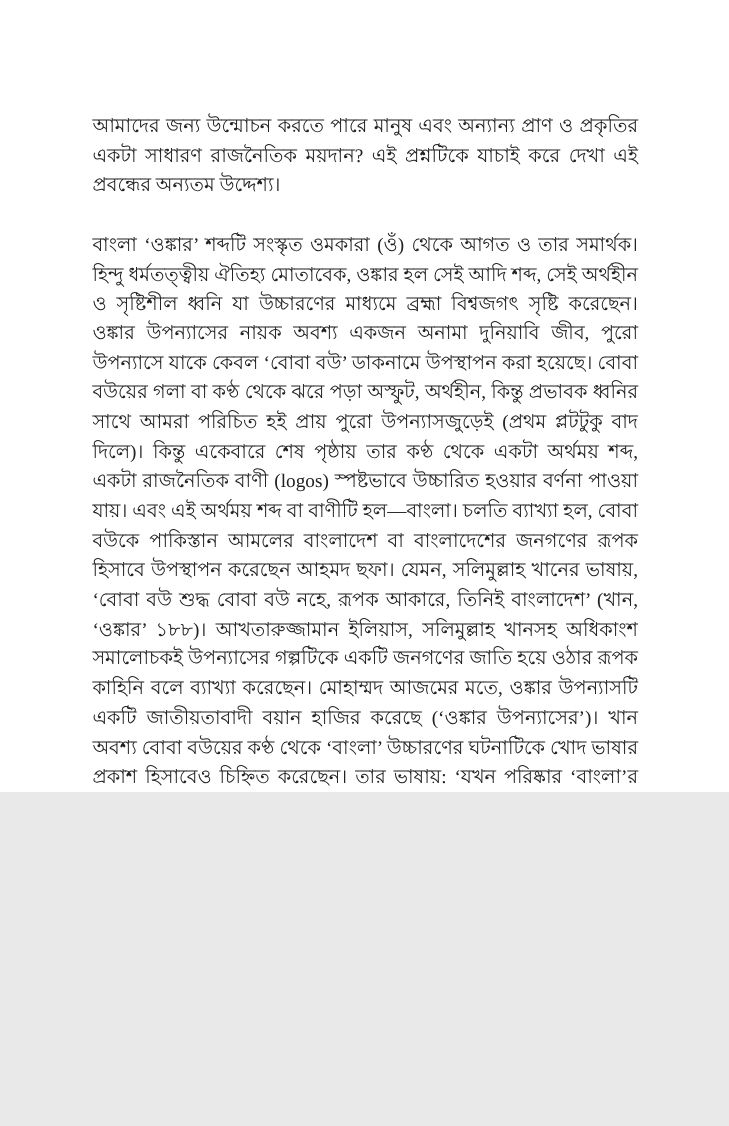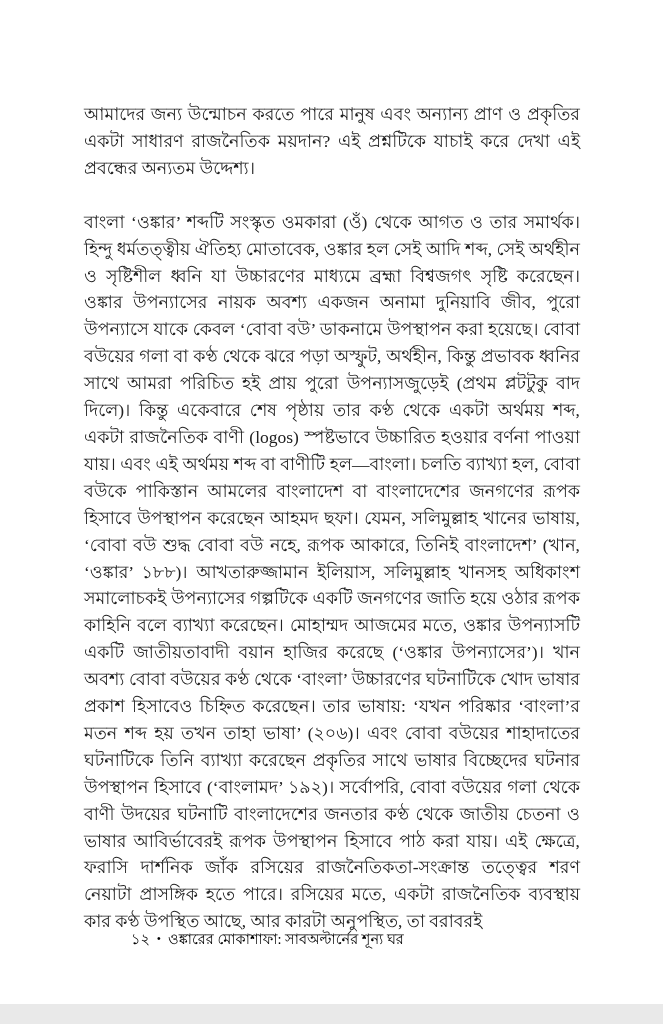--- a/index.html
+++ b/index.html
@@ -3,21 +3,21 @@
 <meta charset="utf-8">
 <style>
   html, body {
     margin: 0;
     padding: 0;
     background: #e9e9e9;
   }
   .page {
     position: relative;
     width: 663px;
-    height: 1004px;
+    height: 720px;
     margin: 0 auto;
     background: #ffffff;
     font-family: "Liberation Serif", "DejaVu Serif", serif;
     overflow: hidden;
   }
   .content {
     position: absolute;
     left: 84px;
     right: 83px;
     top: 101px;

